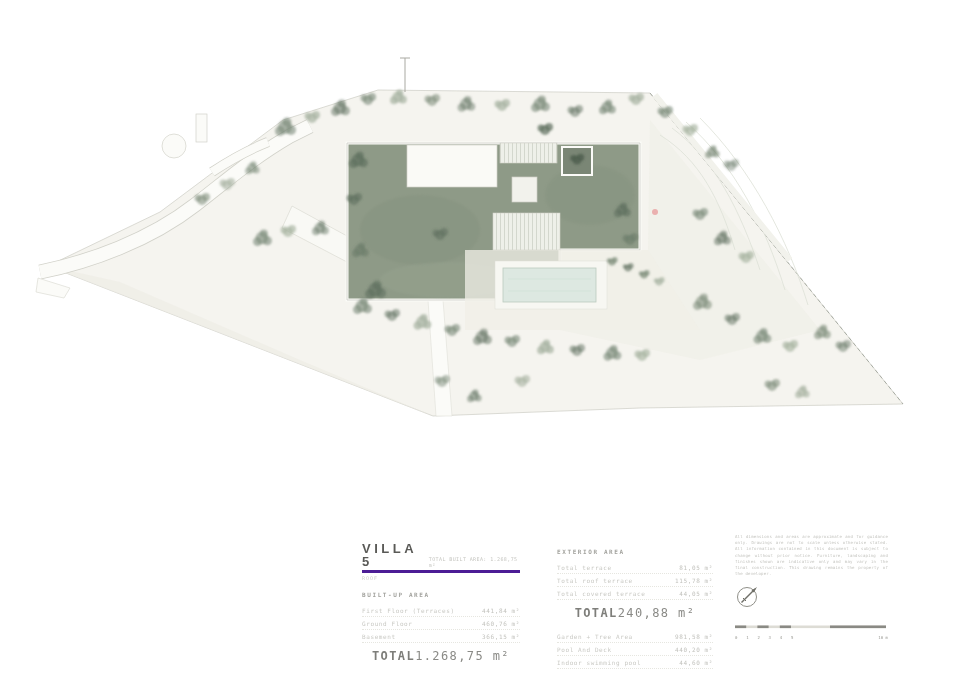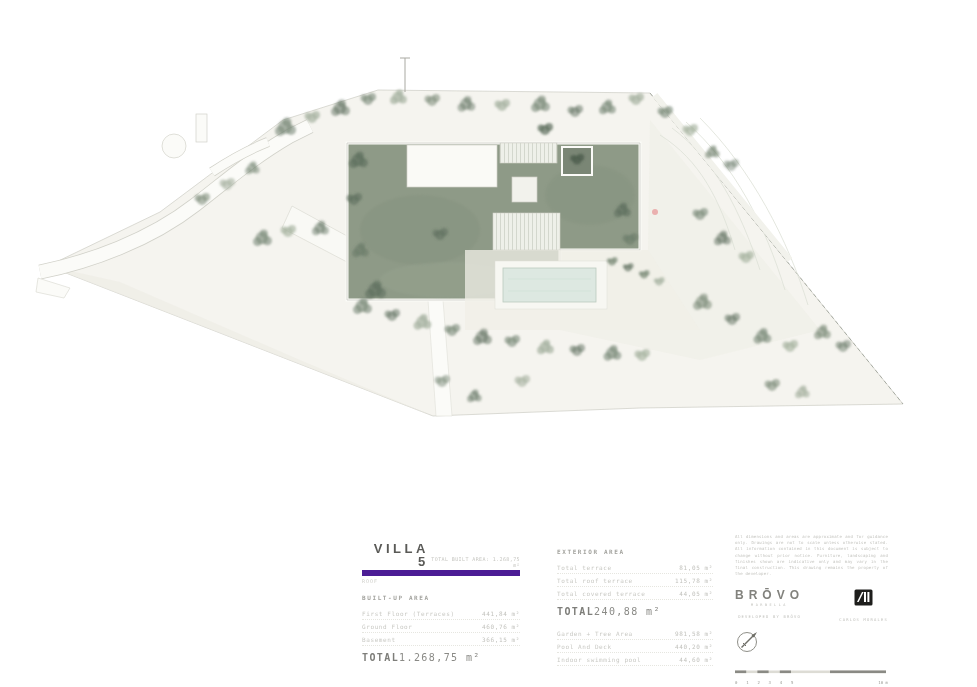--- a/index.html
+++ b/index.html
@@ -7,33 +7,33 @@
          font-family:"Liberation Sans",sans-serif;color:#4f4f4d;}
   .plan{position:absolute;left:0;top:0;}
 
   
   .tb-col{position:absolute;font-family:"DejaVu Sans Mono","Liberation Mono",monospace;}
   .col-left{left:362px;top:542px;width:158px;}
   .col-mid{left:557px;top:542px;width:156px;}
   .col-right{left:735px;top:534px;width:153px;}
 
   .villa-head{display:flex;align-items:flex-end;justify-content:space-between;
-              border-bottom:6px solid #4c1d95;padding-bottom:2px;text-align:right;}
+              border-bottom:3px solid #4c1d95;padding-bottom:2px;}
   .villa-title{font-family:"Liberation Sans",sans-serif;font-size:13px;font-weight:bold;
                letter-spacing:3.5px;color:#5a5a57;line-height:1;}
   .villa-note{font-size:5px;color:#c6c6c1;letter-spacing:.4px;}
   .villa-sub{font-size:5px;color:#cfcfca;letter-spacing:1px;margin-top:2px;}
 
   .tbl-heading{font-size:6px;font-weight:bold;letter-spacing:1.6px;color:#a3a39e;margin:10px 0 6px 0;}
   .tbl-row{display:flex;justify-content:space-between;align-items:baseline;
            font-size:6px;color:#c9c9c4;letter-spacing:.6px;
            border-bottom:1px dotted #e6e6e0;padding:3px 0 2px 0;}
   .tbl-row .val{color:#c2c2bd;}
-  .tbl-total{display:flex;justify-content:flex-start;align-items:baseline;
-             font-size:10px;font-weight:bold;letter-spacing:1.4px;color:#7e7e7a;
+  .tbl-total{display:flex;justify-content:center;align-items:baseline;
+             font-size:12px;font-weight:bold;letter-spacing:1.4px;color:#7e7e7a;
              padding:6px 0 2px 0;}
   .tbl-total .val{font-weight:normal;color:#8a8a86;}
   .gap{height:8px;}
 
   .notes{font-size:4px;line-height:1.55;color:#c3c3be;text-align:justify;letter-spacing:.2px;}
   .logos{display:flex;justify-content:space-between;align-items:flex-start;margin-top:12px;}
   .brand{text-align:center;}
   .brand-name{font-family:"Liberation Sans",sans-serif;font-size:12px;font-weight:600;
               letter-spacing:5px;color:#82827d;line-height:1;}
   .brand-sub{font-size:3.5px;letter-spacing:2.5px;color:#bcbcb6;margin-top:2px;}
@@ -256,38 +256,20 @@
     </div>
     <div class="tbl-row">
       <span>Indoor swimming pool</span>
       <span class="val">44,60 m²</span>
     </div>
   </div>
 
   <div class="tb-col col-right">
     <div class="notes">All dimensions and areas are approximate and for guidance only. Drawings are not to scale unless otherwise stated. All information contained in this document is subject to change without prior notice. Furniture, landscaping and finishes shown are indicative only and may vary in the final construction. This drawing remains the property of the developer.</div>
 
-    <div class="logos">
-      <div class="brand">
-        <div class="brand-name">BRŌVO</div>
-        <div class="brand-sub">MARBELLA</div>
-        <div class="brand-cap">DEVELOPED BY BRŌVO</div>
-      </div>
-      <div class="arch">
-        <span class="arch-logo">
-          <svg width="19" height="17" viewBox="0 0 19 17">
-            <rect x="0.5" y="0.5" width="18" height="16" rx="1.5" fill="#1e1e1c"></rect>
-            <polygon points="3,13 8,3 9.6,3 4.6,13" fill="#ffffff"></polygon>
-            <rect x="10" y="3" width="2" height="10" fill="#ffffff"></rect>
-            <rect x="13.4" y="3" width="2" height="10" fill="#ffffff"></rect>
-          </svg>
-        </span>
-        <div class="arch-cap">CARLOS MORALES</div>
-      </div>
-    </div>
 
     <div class="compass">
       <svg width="26" height="26" viewBox="0 0 26 26">
         <circle cx="12" cy="14" r="9.5" fill="none" stroke="#8f8f88" stroke-width="1"></circle>
         <line x1="6.5" y1="19.5" x2="20" y2="6" stroke="#6f6f68" stroke-width="1.4"></line>
         <polygon points="22,4 16.5,7.5 18.8,9.6" fill="#6f6f68"></polygon>
         <line x1="8" y1="15" x2="11" y2="18" stroke="#6f6f68" stroke-width="1"></line>
       </svg>
     </div>
 

